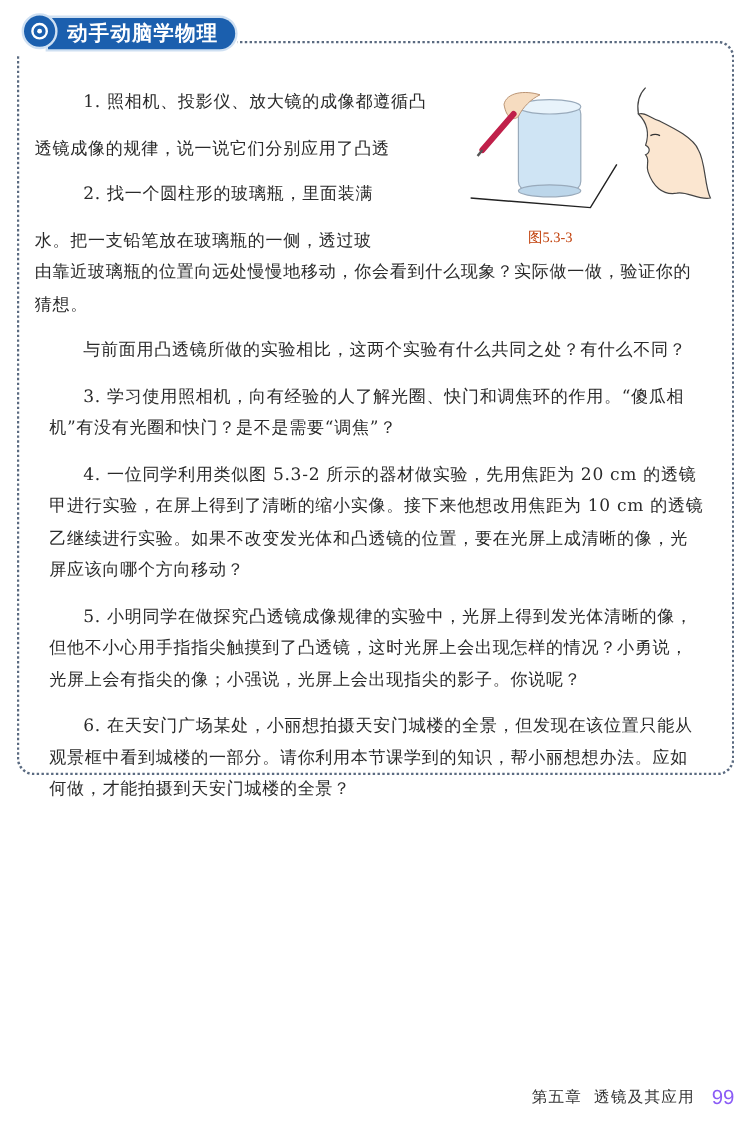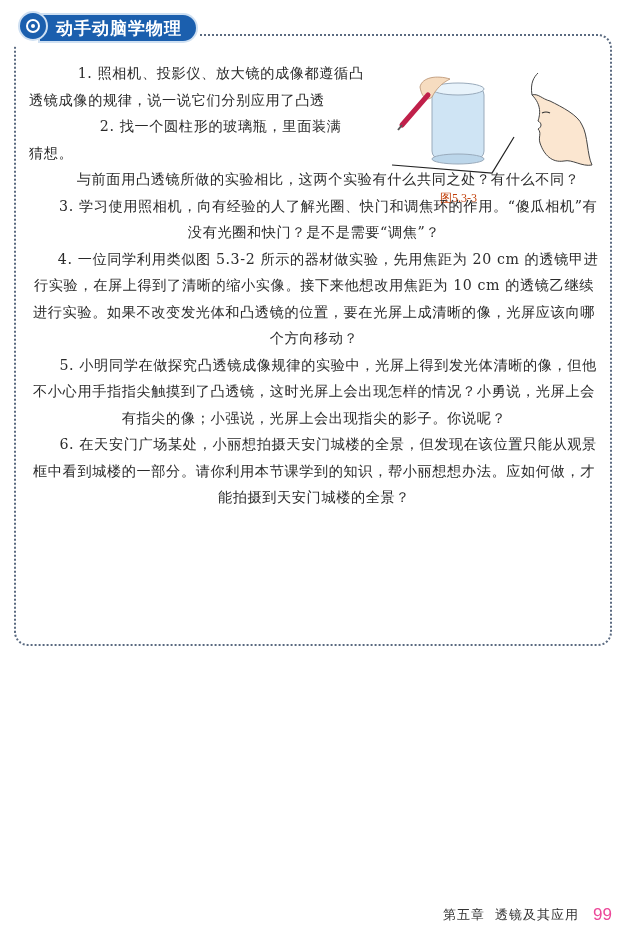--- a/index.html
+++ b/index.html
@@ -70,47 +70,47 @@
     z-index: 1;
   }
   .content {
     position: absolute;
     left: 29px; top: 60px;
     width: 570px;
     font-size: 14.2px;
     line-height: 26.5px;
     letter-spacing: 0.6px;
   }
-  .content p { margin: 0; text-indent: 2em; text-align: center; }
+  .content p { margin: 12px; text-indent: 2em; }
   .narrow { width: 355px; }
   .figure {
     position: absolute;
     left: 392px; top: 65px;
     width: 225px; height: 150px;
   }
   .fig-caption {
     position: absolute;
     left: 440px; top: 190px;
     font-family: "Liberation Serif", serif;
     font-size: 12px;
     color: #c2410c;
   }
   .footer {
     position: absolute;
     right: 18px; top: 905px;
-    display: flex; align-items: center;
+    display: flex; align-items: flex-start;
     font-size: 13px;
     color: #333;
   }
   .footer .chapter { letter-spacing: 1px; margin-right: 10px; }
   .footer .title { letter-spacing: 1px; margin-right: 14px; }
   .footer .page {
     font-family: "Liberation Sans", sans-serif;
     font-size: 17px;
-    color: #ec4899;
+    color: #8b5cf6;
   }
 </style>
 </head>
 <body>
 
 <div class="frame"></div>
 <div class="frame-mask"></div>
 
 <div class="badge">
   <div class="badge-circle">
@@ -139,20 +139,22 @@
 </svg>
 <div class="fig-caption">图5.3-3</div>
 
 <div class="content">
   <div class="narrow">
     <p>1. 照相机、投影仪、放大镜的成像都遵循凸</p>
     <div>透镜成像的规律，说一说它们分别应用了凸透</div>
   </div>
   <div>
     <p class="narrow">2. 找一个圆柱形的玻璃瓶，里面装满</p>
+    <div class="narrow">水。把一支铅笔放在玻璃瓶的一侧，透过玻</div>
+    <div>由靠近玻璃瓶的位置向远处慢慢地移动，你会看到什么现象？实际做一做，验证你的</div>
     <div>猜想。</div>
     <p>与前面用凸透镜所做的实验相比，这两个实验有什么共同之处？有什么不同？</p>
   </div>
   <p>3. 学习使用照相机，向有经验的人了解光圈、快门和调焦环的作用。“傻瓜相机”有没有光圈和快门？是不是需要“调焦”？</p>
   <p>4. 一位同学利用类似图 5.3-2 所示的器材做实验，先用焦距为 20 cm 的透镜甲进行实验，在屏上得到了清晰的缩小实像。接下来他想改用焦距为 10 cm 的透镜乙继续进行实验。如果不改变发光体和凸透镜的位置，要在光屏上成清晰的像，光屏应该向哪个方向移动？</p>
   <p>5. 小明同学在做探究凸透镜成像规律的实验中，光屏上得到发光体清晰的像，但他不小心用手指指尖触摸到了凸透镜，这时光屏上会出现怎样的情况？小勇说，光屏上会有指尖的像；小强说，光屏上会出现指尖的影子。你说呢？</p>
   <p>6. 在天安门广场某处，小丽想拍摄天安门城楼的全景，但发现在该位置只能从观景框中看到城楼的一部分。请你利用本节课学到的知识，帮小丽想想办法。应如何做，才能拍摄到天安门城楼的全景？</p>
 </div>
 
 <div class="footer">

